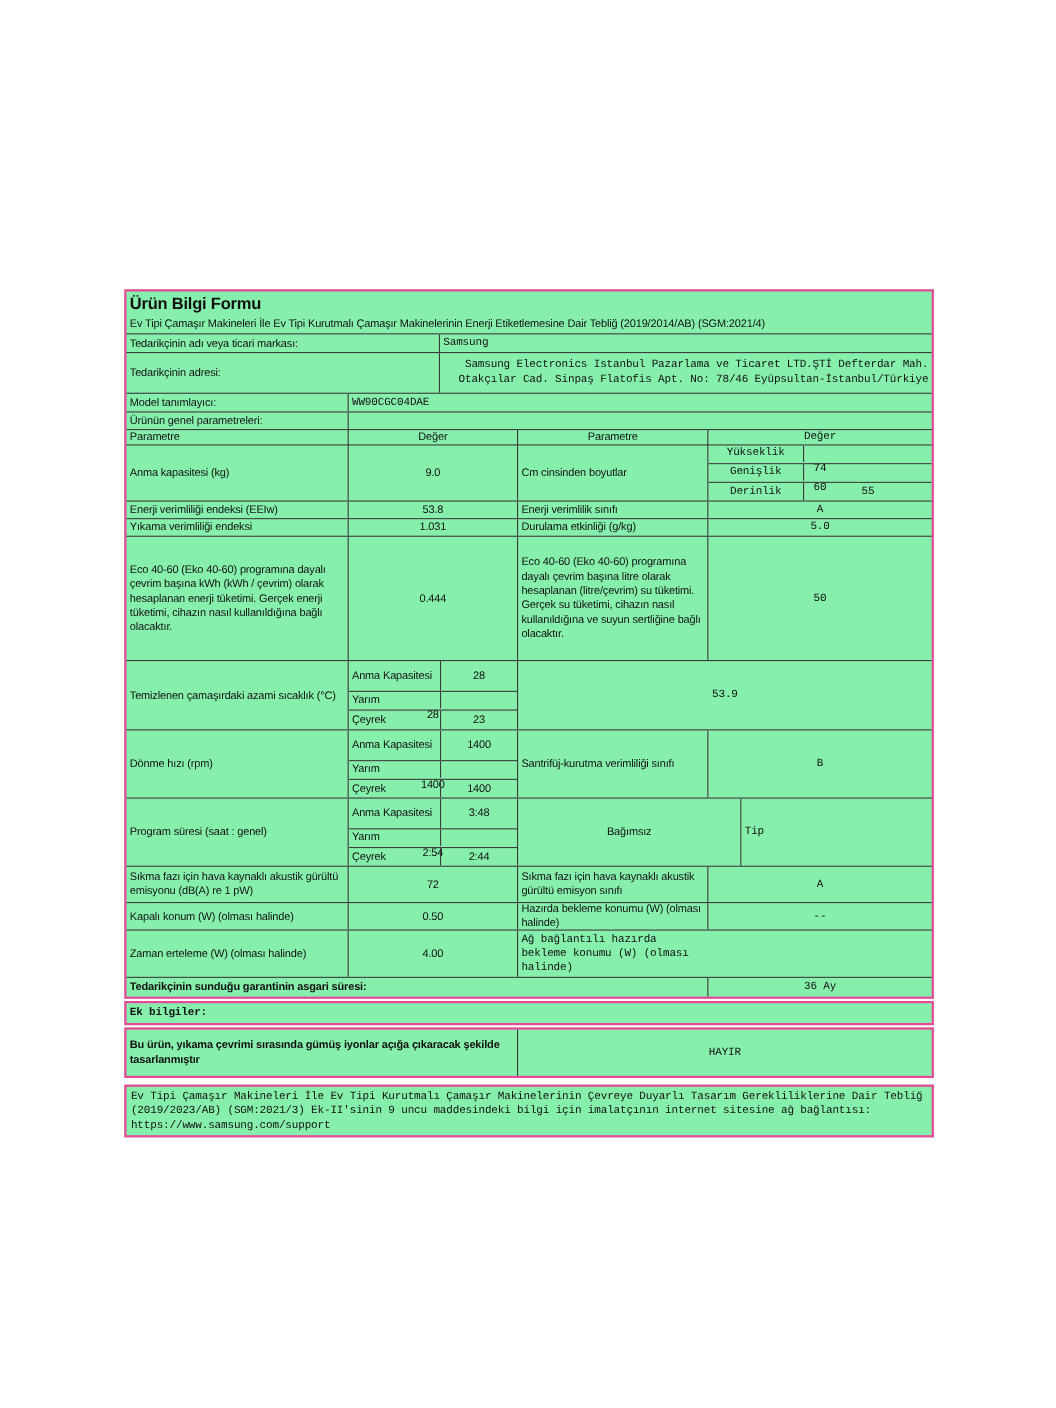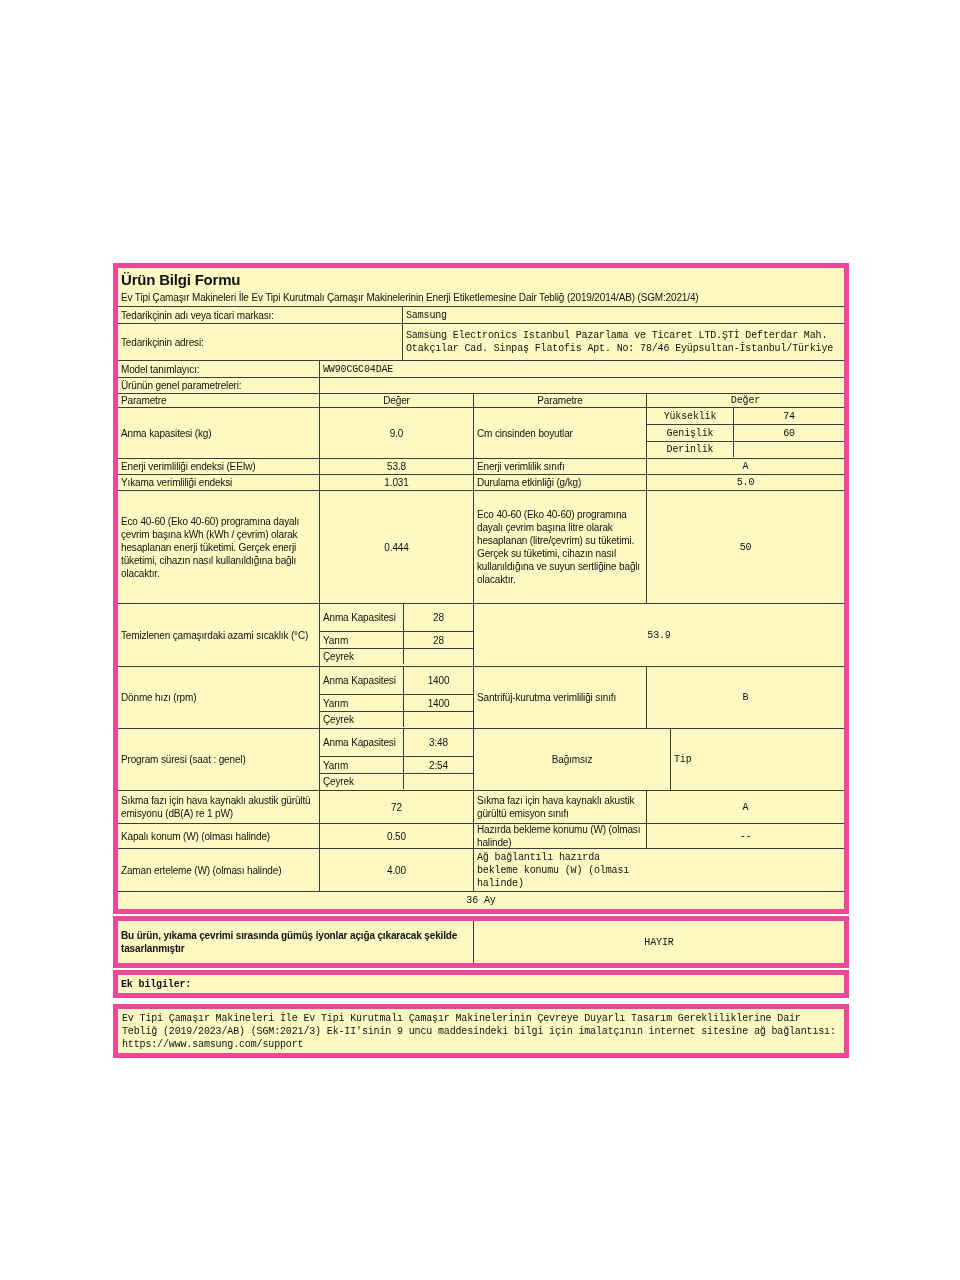--- a/index.html
+++ b/index.html
@@ -1,59 +1,59 @@
 <!DOCTYPE html>
 <html lang="tr"><head>
 <meta charset="utf-8">
 <style>
   * { margin:0; padding:0; box-sizing:border-box; }
   html,body { width:960px; height:1280px; background:#ffffff;
     font-family:"Liberation Sans", sans-serif; color:#111;
     font-size:10px; line-height:13px; letter-spacing:-0.15px; }
   .sheet { position:absolute; left:113px; top:263px; width:736px; }
 
-  .tbl { border:5px solid #ec4899; background:#fef9c3; }
+  .tbl { border:2px solid #ec4899; background:#86efac; }
   .row { display:flex; border-bottom:1px solid #3c3c3c; align-items:stretch; }
   .row:last-child { border-bottom:none; }
   .cell { border-right:1px solid #3c3c3c; display:flex; align-items:center;
           padding:1px 3px; overflow:hidden; }
   .cell:last-child { border-right:none;font-family:Liberation Mono, monospace; }
   .center { justify-content:center; text-align:center; }
   .bold { font-weight:bold; }
 
   
   .ca { width:202px; }
   .cb { width:154px; }
   .cc { width:173px; }
   .cd { flex:1; }
   .c-supl { width:285px; }
   .c-warr { width:529px; }
   .c-silver { width:356px; }
 
   
   .sub { padding:0; flex-direction:column; align-items:stretch; }
   .subrow { display:flex; border-bottom:1px solid #3c3c3c; flex:none; }
-  .subrow:last-child { border-bottom:none;flex-direction:column; }
+  .subrow:last-child { border-bottom:none; }
   .sublabel { width:84px; border-right:1px solid #3c3c3c; display:flex;
               align-items:center; padding:1px 3px; }
   .subval { flex:1; display:flex; align-items:center; justify-content:center; }
   .dimlabel { width:87px; justify-content:center; text-align:center; }
 
   
   .h-titleblock { height:39px; border-bottom:1px solid #3c3c3c;
                   padding:2px 3px 0 3px; }
   .h-titleblock .doc-title { font-size:15px; line-height:20px; font-weight:bold;
                              letter-spacing:-0.2px; }
   .h-titleblock .doc-subtitle { line-height:15px; }
   .h17 { height:17px; } .h16 { height:16px; } .h14 { height:14px;align-items:center; }
-  .h37 { height:37px; } .h51 { height:51px; } .h113 { height:113px; }
+  .h37 { height:37px;text-align:right; } .h51 { height:51px; } .h113 { height:113px; }
   .h63 { height:63px; } .h62 { height:62px; } .h33 { height:33px; }
   .h25 { height:25px; } .h43 { height:43px; } .h42 { height:42px; }
   .h18 { height:18px; } .h44 { height:44px; }
-  .sr28 { height:28px; } .sr17 { height:17px; } .srfill { flex:1; }
+  .sr28 { height:28px; } .sr17 { height:17px;flex-direction:column; } .srfill { flex:1; }
 
   .gap2 { margin-top:2px; } .gap6 { margin-top:6px; }
   .pad-cell { padding:2px 4px; align-items:center; }
 </style>
 </head>
 <body>
 
 <div class="sheet">
 
   <div class="tbl">
@@ -204,36 +204,37 @@
       <div class="cell cd center">--</div>
     </div>
 
     <div class="row h43">
       <div class="cell ca">Zaman erteleme (W) (olması halinde)</div>
       <div class="cell cb center">4.00</div>
       <div class="cell cc">Ağ bağlantılı hazırda bekleme konumu (W) (olması halinde)</div>
     </div>
 
     <div class="row h17">
+      <div class="cell c-warr bold">Tedarikçinin sunduğu garantinin asgari süresi:</div>
       <div class="cell cd center">36 Ay</div>
+    </div>
+  </div>
+
+  <div class="tbl gap2">
+    <div class="row h18">
+      <div class="cell bold" style="flex:1">Ek bilgiler:</div>
     </div>
   </div>
 
   <div class="tbl gap2">
     <div class="row h42">
       <div class="cell c-silver bold">Bu ürün, yıkama çevrimi sırasında gümüş iyonlar açığa çıkaracak şekilde tasarlanmıştır</div>
       <div class="cell center" style="flex:1">HAYIR</div>
     </div>
   </div>
 
-  <div class="tbl gap2">
-    <div class="row h18">
-      <div class="cell bold" style="flex:1">Ek bilgiler:</div>
-    </div>
-  </div>
-
   <div class="tbl gap6">
     <div class="row h44">
       <div class="cell pad-cell" style="flex:1">Ev Tipi Çamaşır Makineleri İle Ev Tipi Kurutmalı Çamaşır Makinelerinin Çevreye Duyarlı Tasarım Gerekliliklerine Dair Tebliğ (2019/2023/AB) (SGM:2021/3) Ek-II'sinin 9 uncu maddesindeki bilgi için imalatçının internet sitesine ağ bağlantısı: https://www.samsung.com/support</div>
     </div>
   </div>
 
 </div>
 
 </body></html>

